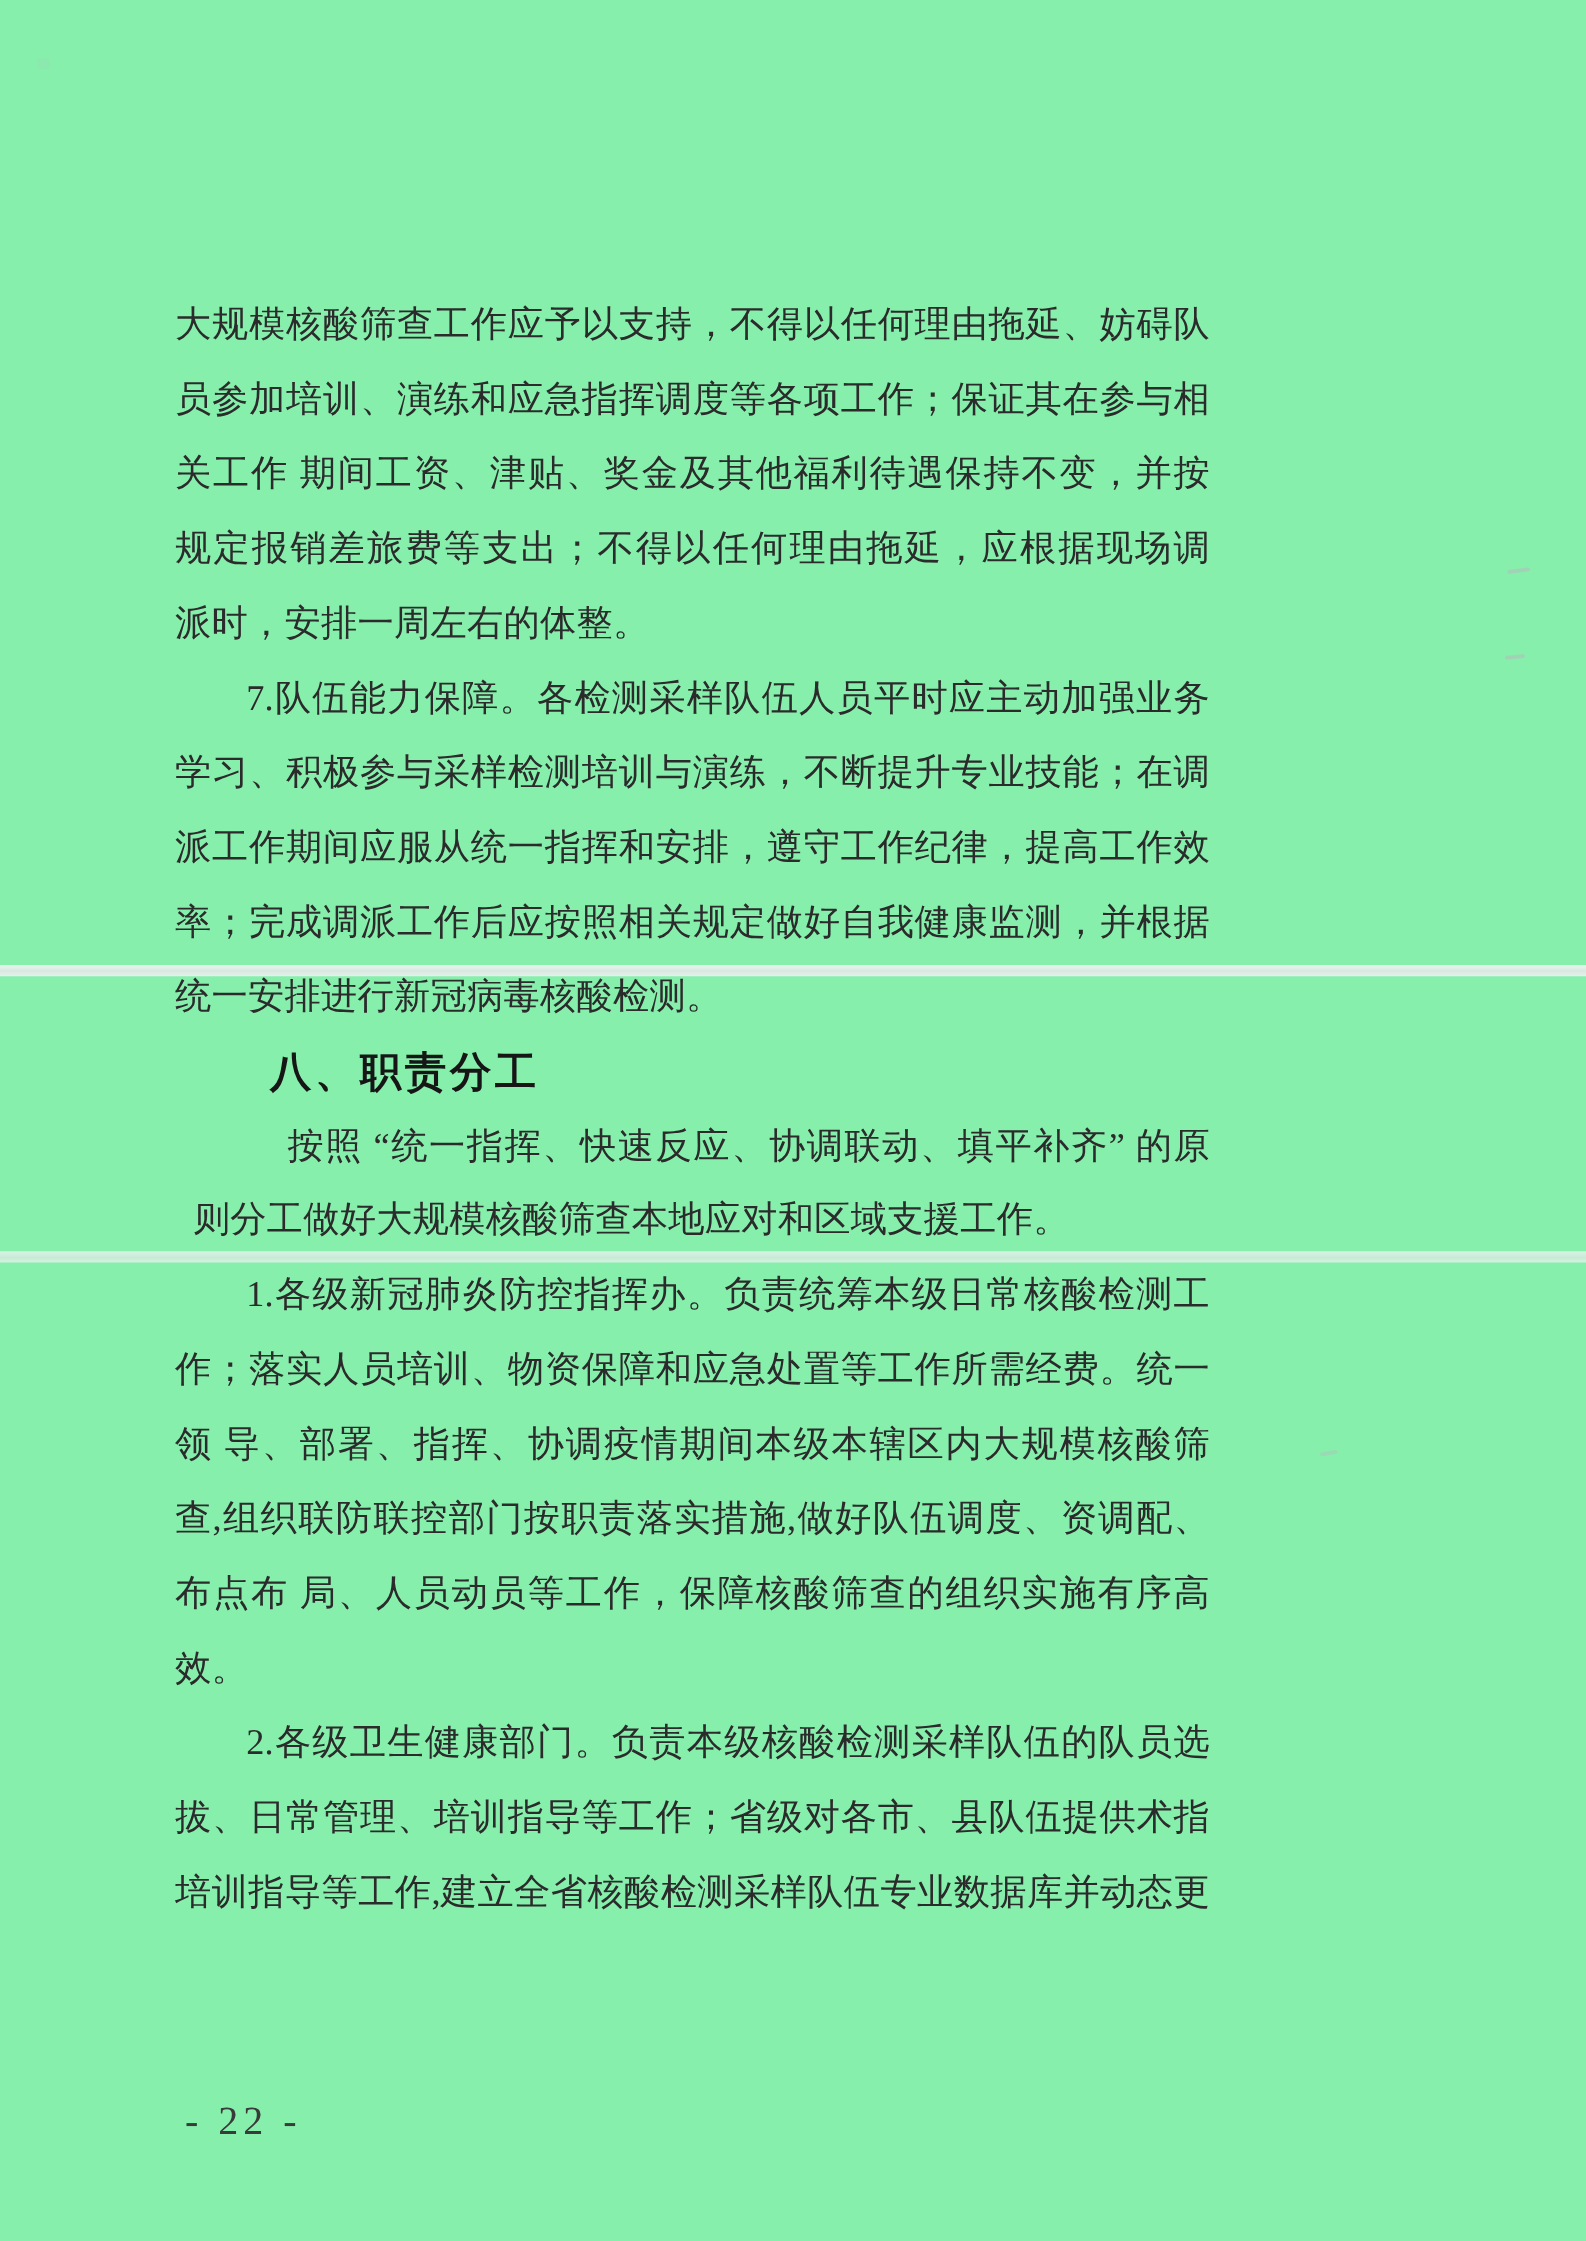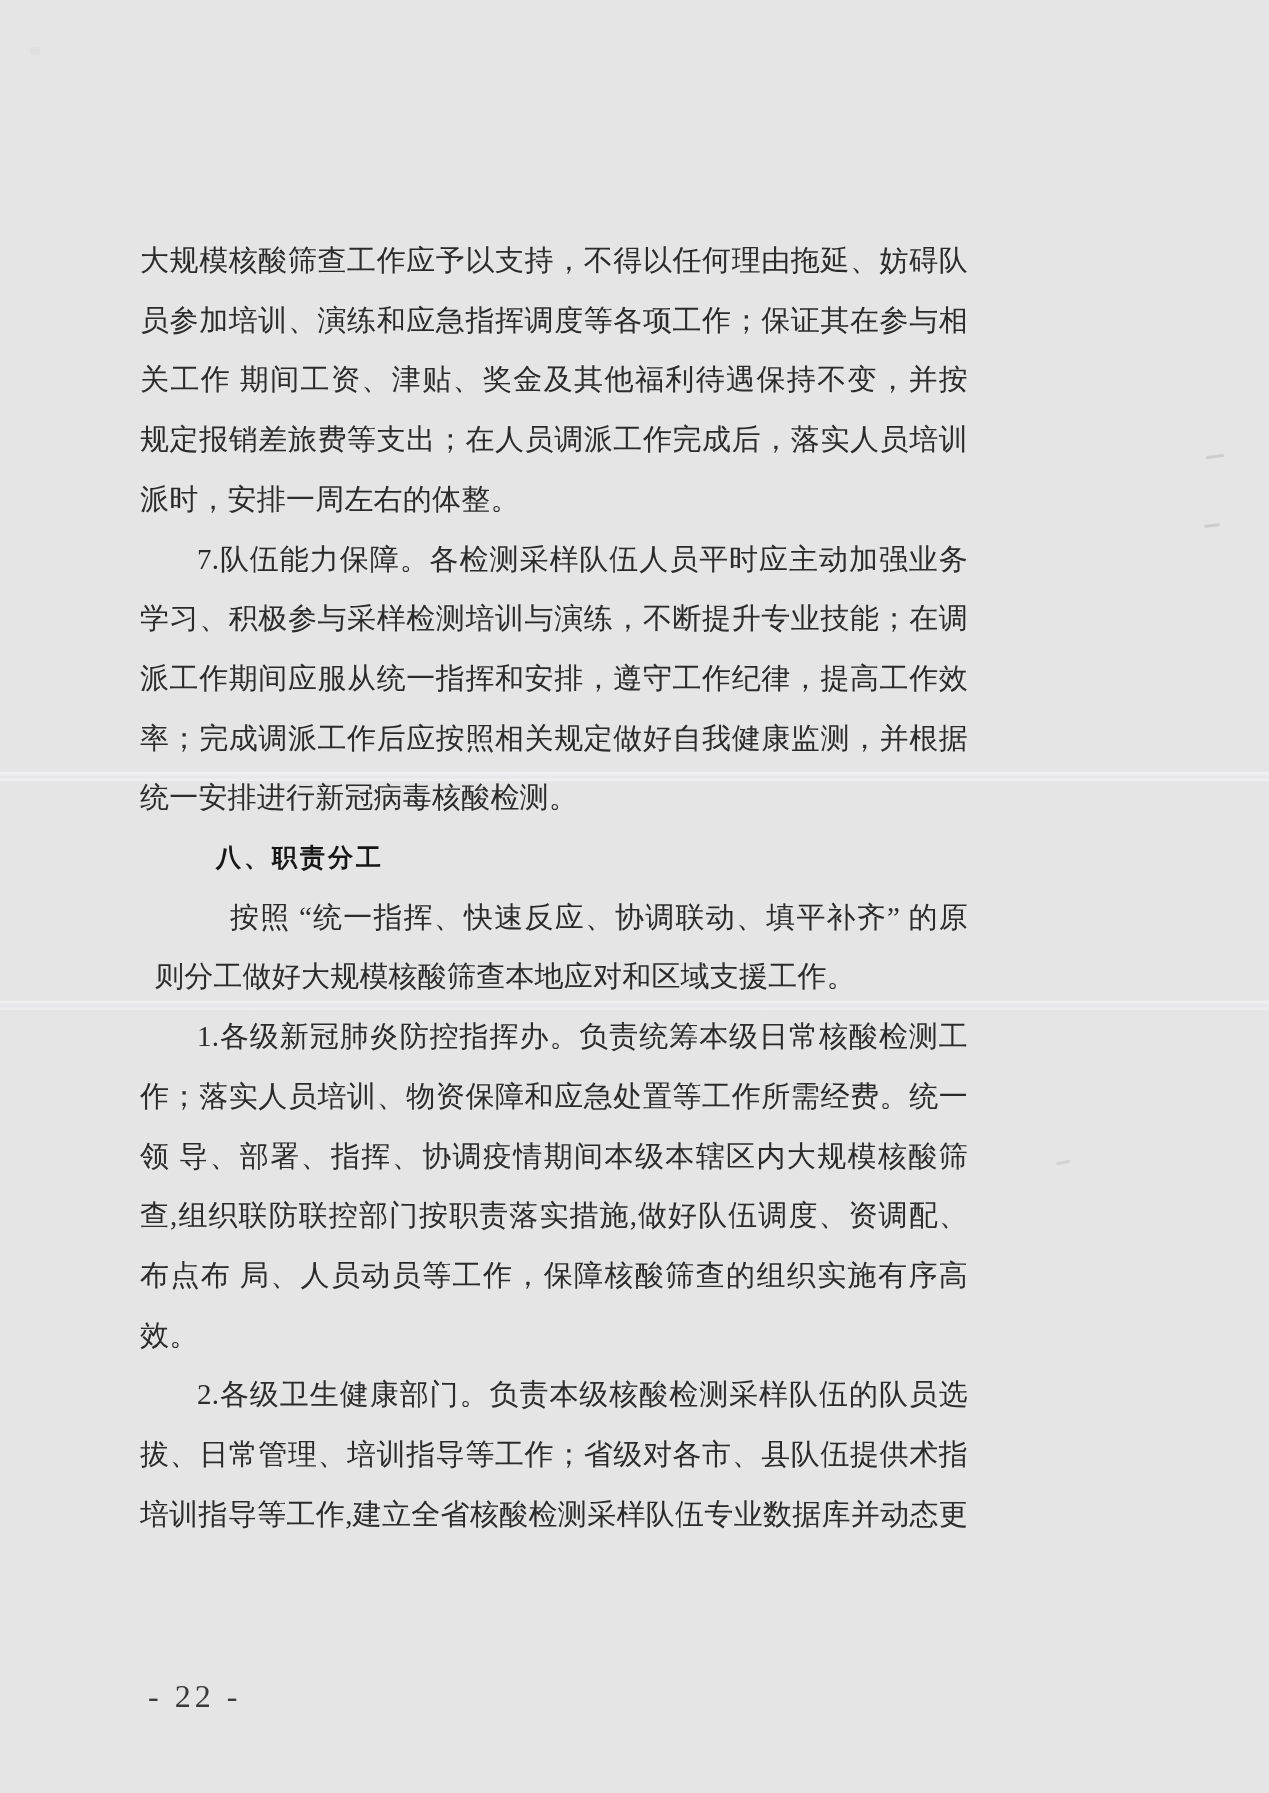--- a/index.html
+++ b/index.html
@@ -4,21 +4,21 @@
 <style>
   html,body{margin:0;padding:0;}
   body{
     width:1269px;height:1793px;
     background:#ffffff;
     font-family:"Liberation Serif","DejaVu Serif",serif;
     position:relative;overflow:hidden;
   }
   .page{
     position:absolute;left:0;top:0;width:1269px;height:1793px;
-    background:#e5e5e5;
+    background:#86efac;
   }
   
   .scan-band{
     position:absolute;left:0;width:1269px;height:9px;
     background:linear-gradient(to bottom,#f7f7f8 0%,#e7e7ea 55%,#f4f4f6 100%);
     opacity:.85;
   }
   .band-1{top:772px;}
   .band-2{top:1001px;opacity:.7;}
   .smudge{
@@ -48,21 +48,21 @@
     text-align-last:left;
   }
   .ind-p{padding-left:57px;}
   .ind-q{padding-left:90px;}
   .ind-s{padding-left:15px;}
   .ind-h{padding-left:76px;}
   .heading{
     font-family:"Liberation Sans","DejaVu Sans",sans-serif;
     font-weight:bold;
     color:#161616;
-    font-size:25px;
+    font-size:33px;
     letter-spacing:3px;
     line-height:59.7px;
   }
   .page-number{
     position:absolute;left:148px;top:1676px;
     font-size:32px;color:#3a3a3a;
     letter-spacing:4px;
     line-height:40px;
   }
 </style>
@@ -75,21 +75,21 @@
   <div class="scan-band band-2"></div>
   <div class="smudge smudge-1"></div>
   <div class="smudge smudge-2"></div>
   <div class="smudge smudge-3"></div>
   <div class="smudge smudge-4"></div>
 
   <div class="text-block">
     <div class="line full">大规模核酸筛查工作应予以支持，不得以任何理由拖延、妨碍队</div>
     <div class="line full">员参加培训、演练和应急指挥调度等各项工作；保证其在参与相</div>
     <div class="line full">关工作 期间工资、津贴、奖金及其他福利待遇保持不变，并按</div>
-    <div class="line full">规定报销差旅费等支出；在人员调派工作完成后，落实人员培训</div>
+    <div class="line full">规定报销差旅费等支出；不得以任何理由拖延，应根据现场调</div>
     <div class="line end">派时，安排一周左右的体整。</div>
     <div class="line full ind-p">7.队伍能力保障。各检测采样队伍人员平时应主动加强业务</div>
     <div class="line full">学习、积极参与采样检测培训与演练，不断提升专业技能；在调</div>
     <div class="line full">派工作期间应服从统一指挥和安排，遵守工作纪律，提高工作效</div>
     <div class="line full">率；完成调派工作后应按照相关规定做好自我健康监测，并根据</div>
     <div class="line end">统一安排进行新冠病毒核酸检测。</div>
     <div class="line end ind-h heading">八、职责分工</div>
     <div class="line full ind-q">按照 “统一指挥、快速反应、协调联动、填平补齐” 的原</div>
     <div class="line end ind-s">则分工做好大规模核酸筛查本地应对和区域支援工作。</div>
     <div class="line full ind-p">1.各级新冠肺炎防控指挥办。负责统筹本级日常核酸检测工</div>

